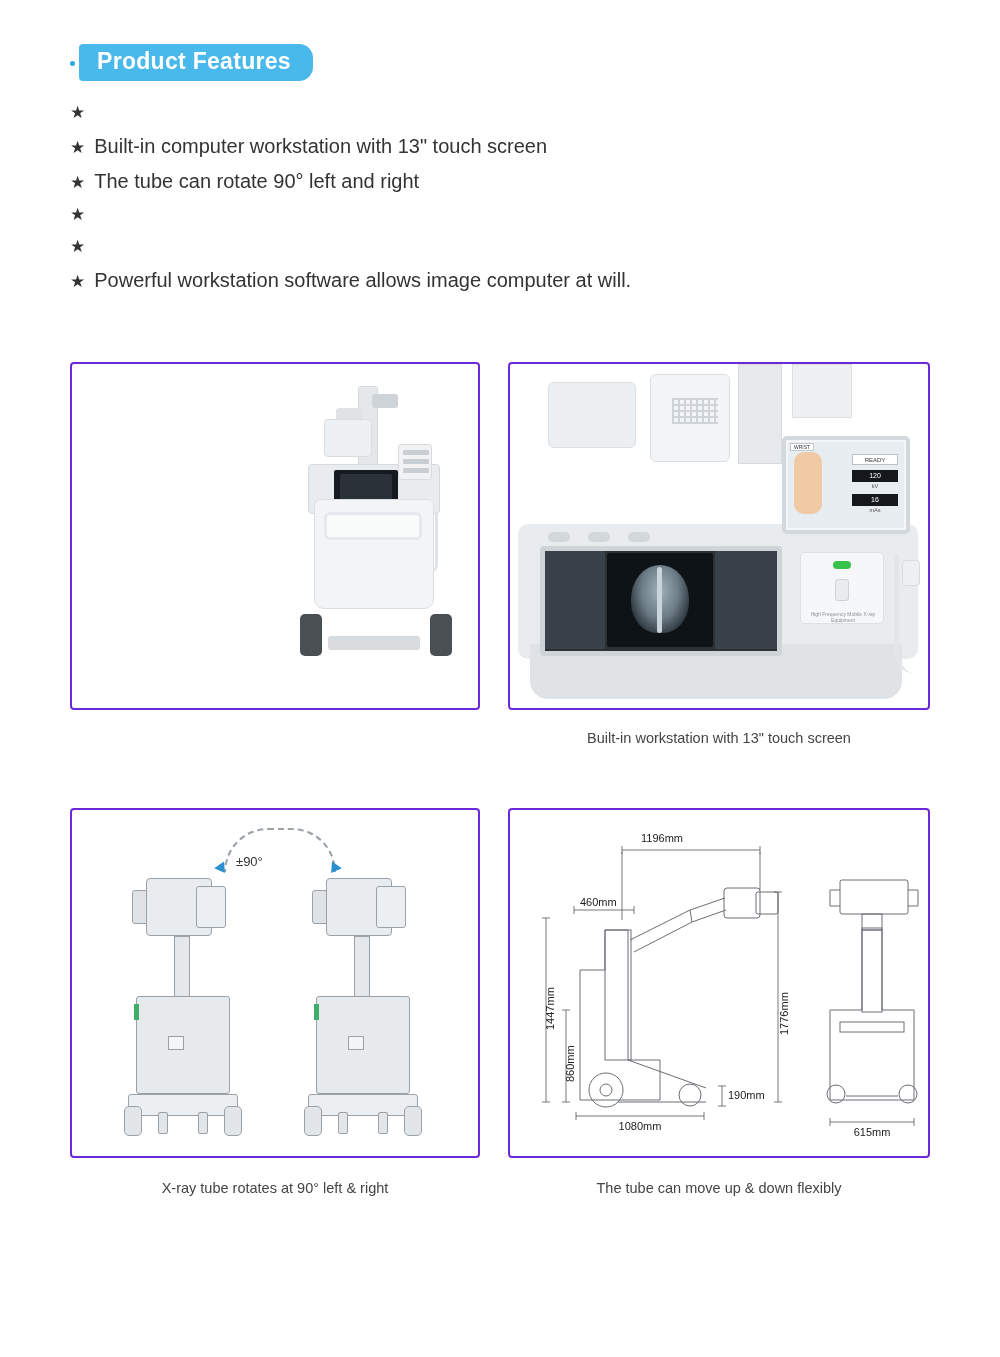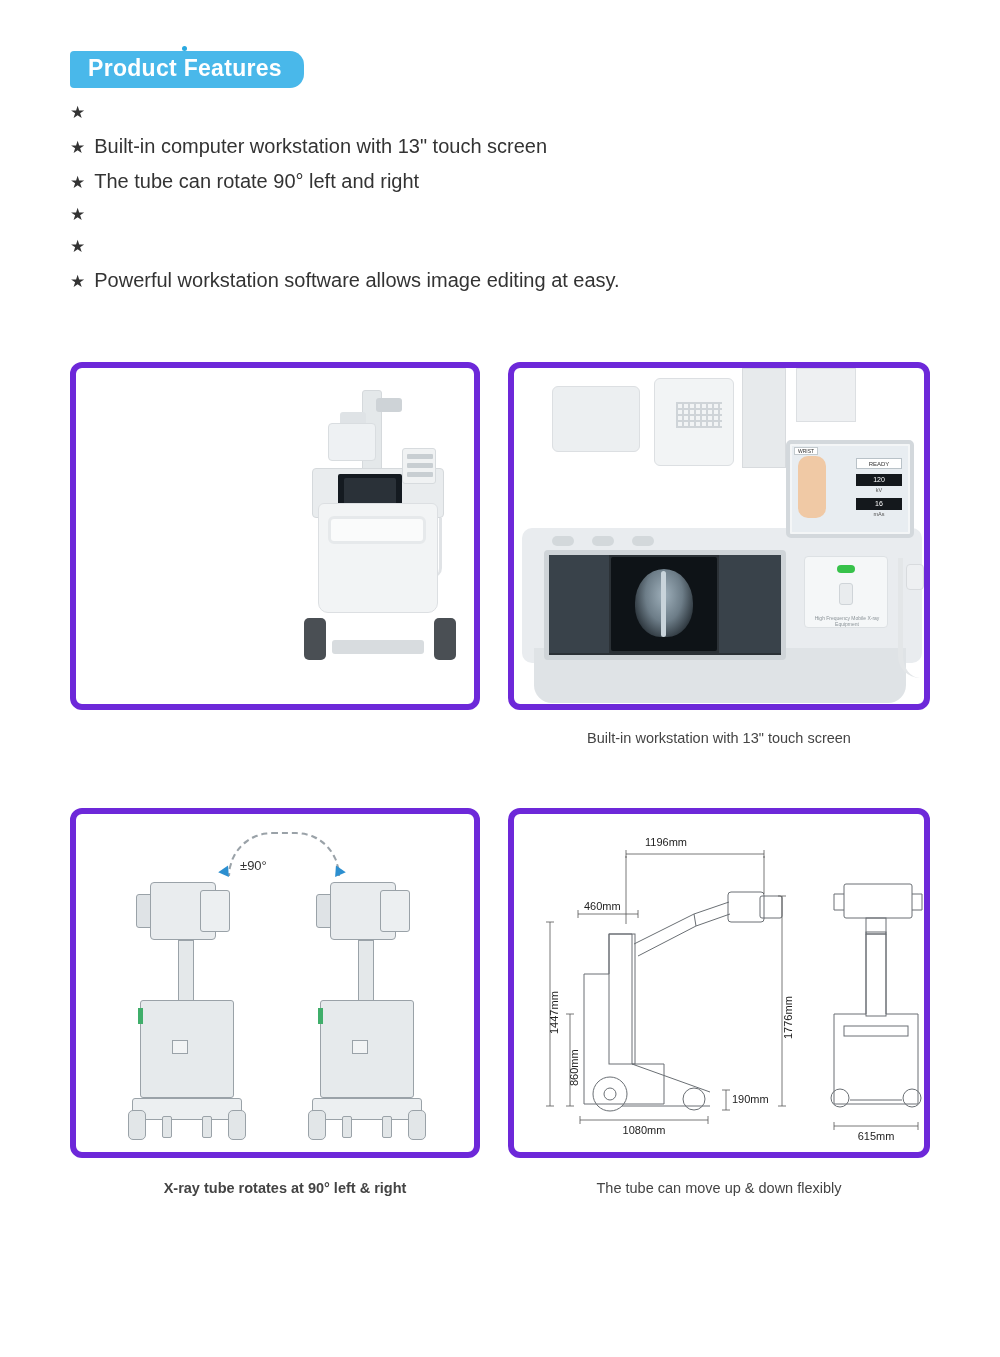--- a/index.html
+++ b/index.html
@@ -9,21 +9,21 @@
     background: #ffffff;
     font-family: "Liberation Sans", sans-serif;
     color: #333;
     overflow: hidden;
   }
   .page { position: relative; width: 1000px; height: 1357px; }
 
   
   .header {
     position: absolute; left: 70px; top: 44px;
-    display: flex; align-items: center; flex-direction: column;
+    display: flex; align-items: center;
   }
   .header-dot {
     width: 5px; height: 5px; border-radius: 50%;
     background: #2aa9e0; margin-top: 2px; margin-right: 4px;
   }
   .header-pill {
     background: #49b8ea;
     color: #ffffff;
     font-size: 23px;
     font-weight: bold;
@@ -43,22 +43,22 @@
     font-size: 20px; color: #333;
     line-height: 1.0;
     margin-bottom: 15px;
     white-space: nowrap;
   }
   .feature-star { font-size: 17px; color: #333; margin-right: 9px; }
 
   
   .card {
     position: absolute;
-    border: 6px solid #6d28d9;
-    border-radius: 12px;
+    border: 2px solid #6d28d9;
+    border-radius: 4px;
     background: #fff;
     overflow: hidden;
   }
   .caption {
     position: absolute;
     text-align: center;
     font-size: 14.5px;
     color: #444;
     width: 100%;
   }
@@ -105,21 +105,21 @@
      repeating-linear-gradient(0deg,#cfd4d8 0 2px, transparent 2px 6px);}
   .m2-panelbox{left:290px; top: 188px; width: 84px; height: 72px; background:#f5f7f8; border:1px solid #dde1e4; border-radius:4px;}
   .m2-knob1 {left: 38px;  top: 168px; width: 22px; height: 10px; background:#d3d8db; border-radius:5px;}
   .m2-knob2 {left: 78px;  top: 168px; width: 22px; height: 10px; background:#d3d8db; border-radius:5px;}
   .m2-knob3 {left: 118px; top: 168px; width: 22px; height: 10px; background:#d3d8db; border-radius:5px;}
   .m2-cable {left: 384px; top: 190px; width: 22px; height: 120px; border-left:5px solid #e3e6e8; border-radius:0 0 0 40px;}
   .m2-handle{left: 392px; top: 196px; width: 18px; height: 26px; background:#eef0f2; border:1px solid #d8dbde; border-radius:4px;}
 
   
   #card3 { left: 70px; top: 808px; width: 410px; height: 350px; }
-  #cap3 { left: 80px; top: 1180px; width: 410px; font-weight: bold; }
+  #cap3 { left: 70px; top: 1180px; width: 410px; }
   .rot-label { position:absolute; left: 164px; top: 44px; font-size: 13px; color:#333; }
   .rot-arc { position:absolute; left: 152px; top: 18px; width: 112px; height: 44px;
              border:2px dashed #9aa2a8; border-bottom:none; border-radius: 90px 90px 0 0; }
   .arrow { position:absolute; width:0; height:0; border-left:6px solid transparent; border-right:6px solid transparent; border-top:10px solid #2c8fd0;}
   .unit { position:absolute; top: 68px; width: 120px; height: 260px; }
   .u-head { position:absolute; left:22px; top:0; width:66px; height:58px; background:#e9ecee; border:1.2px solid #9aa2a8; border-radius:4px;}
   .u-headL{ position:absolute; left:8px; top:12px; width:20px; height:34px; background:#dfe3e6; border:1.2px solid #9aa2a8; border-radius:3px;}
   .u-headR{ position:absolute; left:72px; top:8px; width:30px; height:42px; background:#eceff1; border:1.2px solid #9aa2a8; border-radius:3px;}
   .u-col  { position:absolute; left:50px; top:58px; width:16px; height:64px; background:#e4e8ea; border:1.2px solid #9aa2a8;}
   .u-body { position:absolute; left:12px; top:118px; width:94px; height:98px; background:#e6eaec; border:1.2px solid #9aa2a8; border-radius:3px;}
@@ -160,21 +160,21 @@
       <span>The tube can rotate 90° left and right</span>
     </div>
     <div class="feature-line">
       <span class="feature-star">★</span>
     </div>
     <div class="feature-line">
       <span class="feature-star">★</span>
     </div>
     <div class="feature-line">
       <span class="feature-star">★</span>
-      <span>Powerful workstation software allows image editing at easy.</span>
+      <span>Powerful workstation software allows image computer at will.</span>
     </div>
   </div>
 
   <div class="card" id="card1">
     <div class="card-img">
       <div class="g m1-arm"></div>
       <div class="g m1-arm2"></div>
       <div class="g m1-tube2"></div>
       <div class="g m1-tube"></div>
       <div class="g m1-panel"></div>

